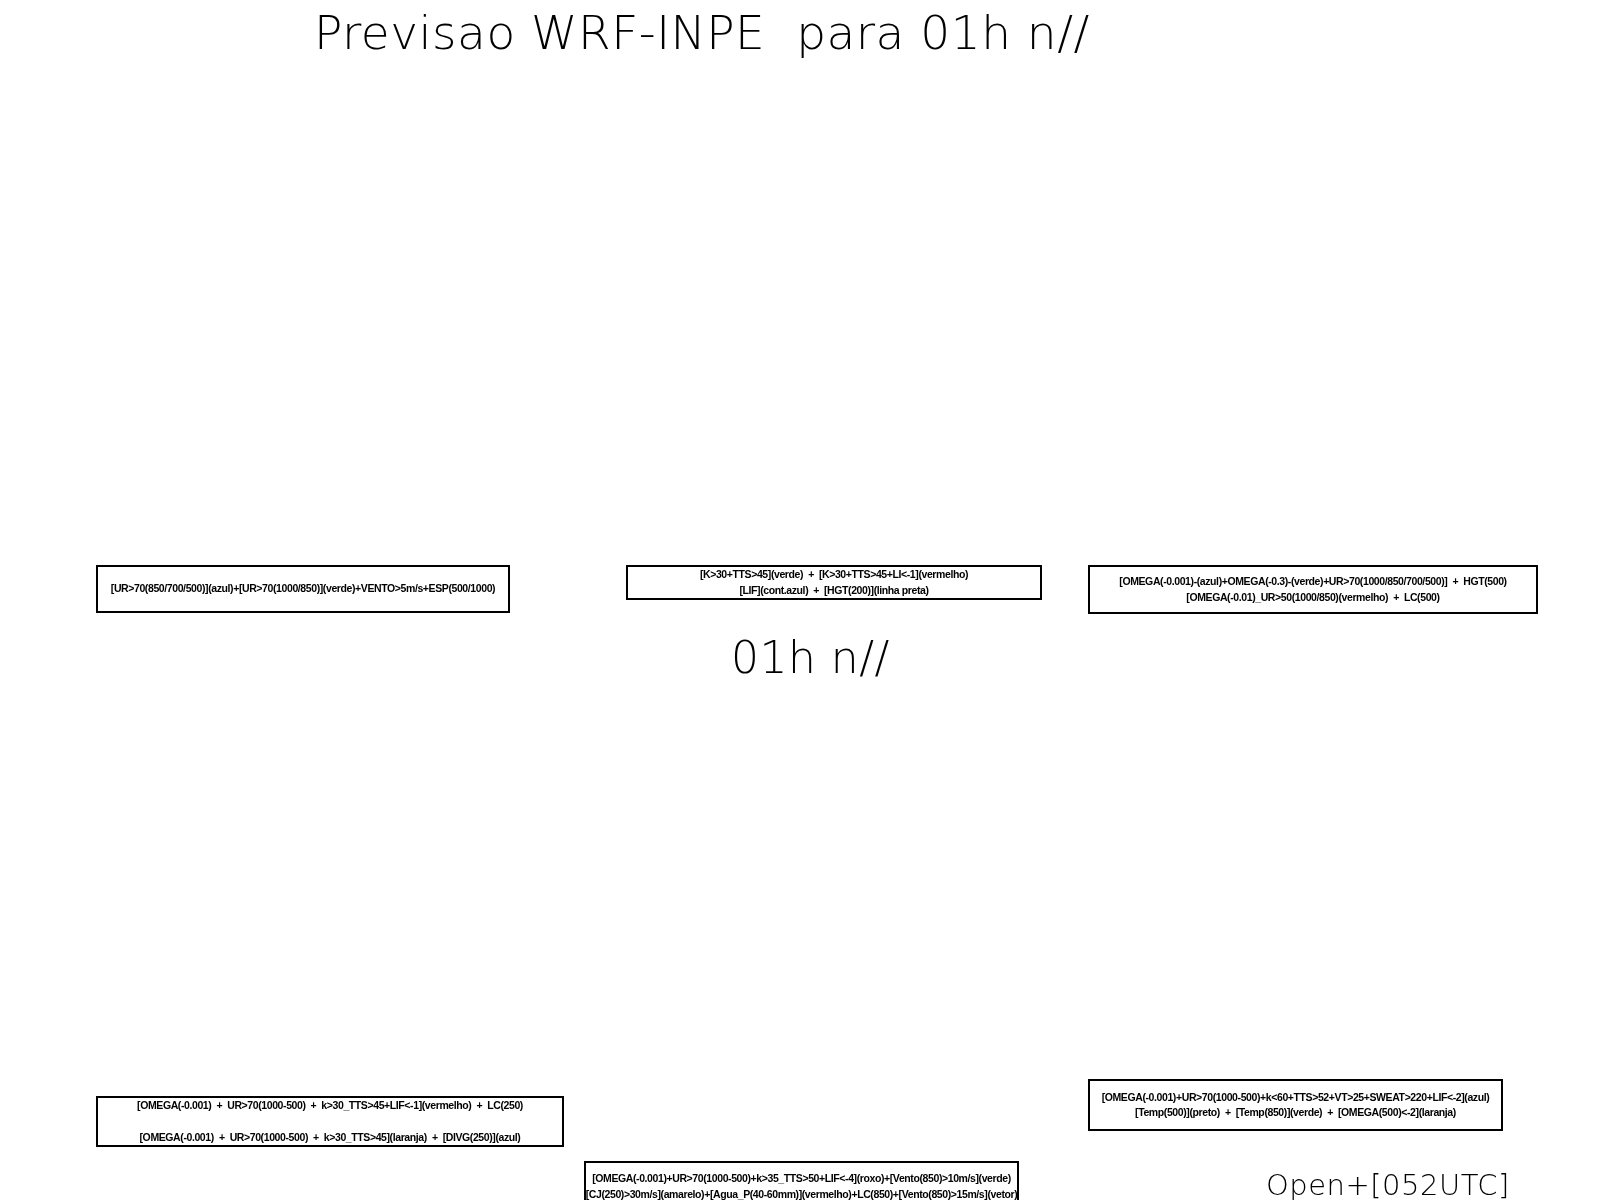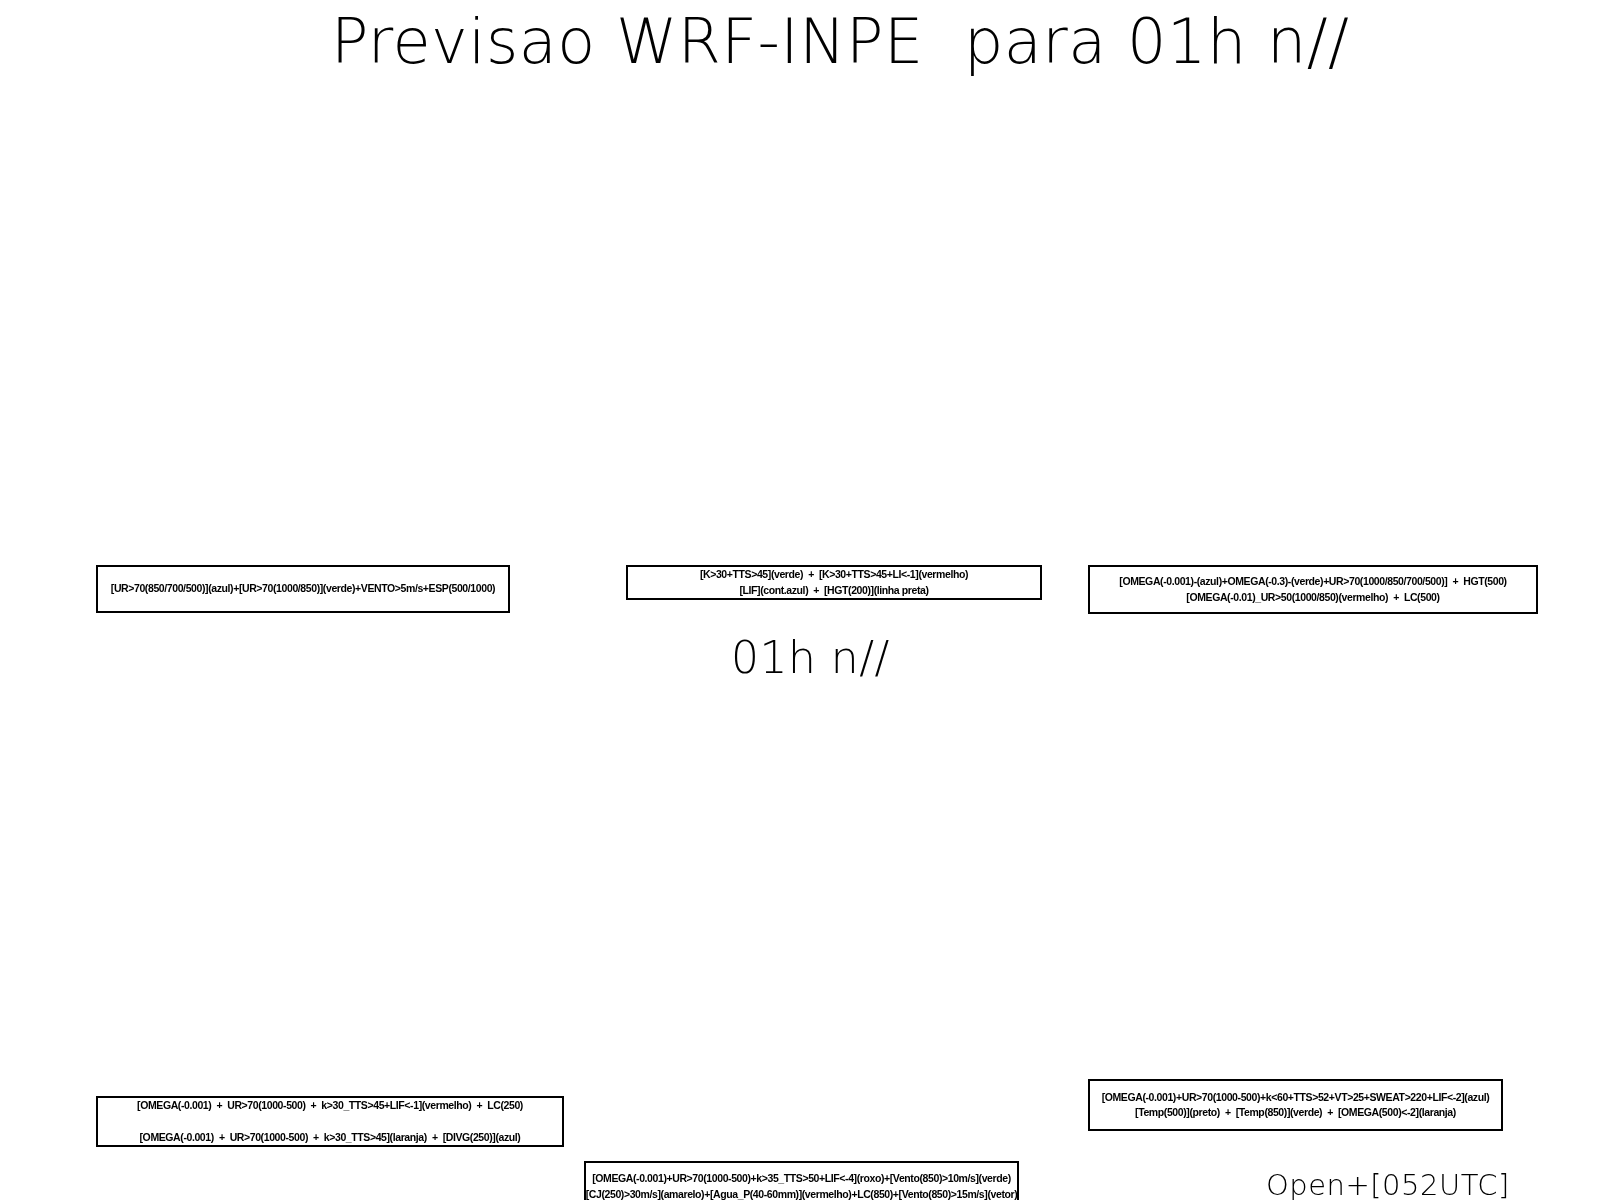--- a/index.html
+++ b/index.html
@@ -18,23 +18,23 @@
   }
   .thin-label {
     position: absolute;
     font-family: "DejaVu Sans", "Liberation Sans", sans-serif;
     font-weight: 200;
     color: #000000;
     white-space: pre;
     line-height: 1.15;
   }
   .title {
-    left: 331px;
+    left: 314px;
     top: 6px;
-    font-size: 62px;
+    font-size: 47px;
     letter-spacing: 0.5px;
   }
   .frame-label {
     left: 731px;
     top: 633px;
     font-size: 44px;
     letter-spacing: 0.5px;
   }
   .footer-label {
     left: 1266px;

